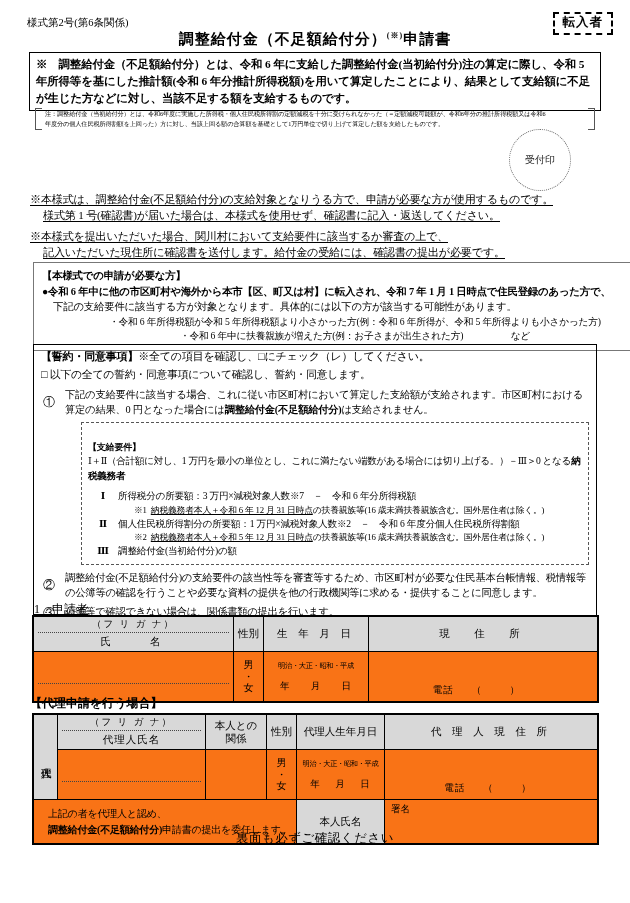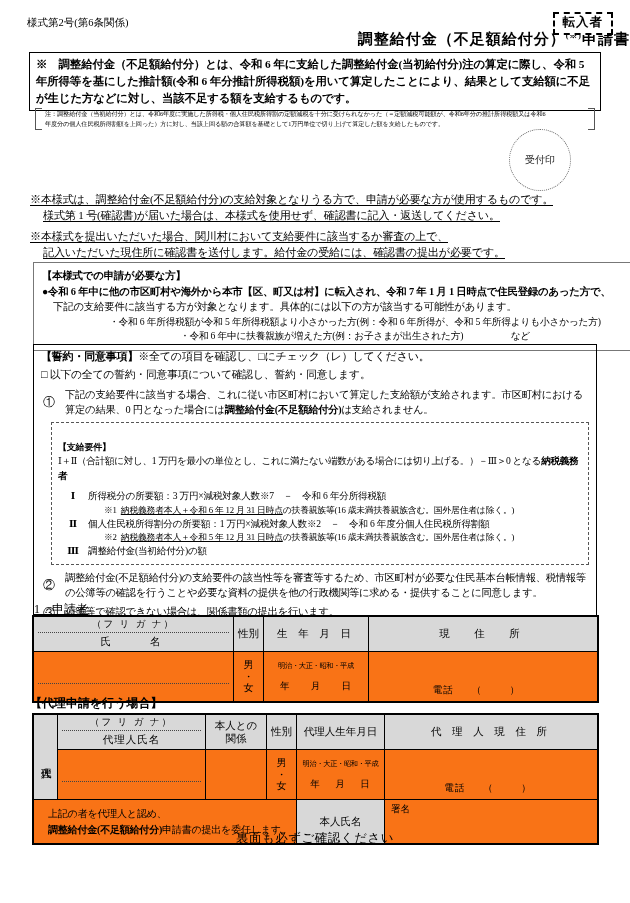--- a/index.html
+++ b/index.html
@@ -28,21 +28,21 @@
     left: 27px;
     top: 16px;
     font-size: 10.5px;
     letter-spacing: 0px;
   }
   .doc-title {
     position: absolute;
     left: 0;
     top: 30px;
     width: 630px;
-    text-align: right;
+    text-align: center;
     font-size: 15px;
     font-weight: bold;
     letter-spacing: 1px;
   }
   .doc-title .sup {
     font-size: 8px;
     vertical-align: super;
     font-weight: bold;
   }
   .badge-tennyusha {
@@ -206,21 +206,21 @@
     text-align: left;
     padding-left: 2px;
     display: flex;
     align-items: center;
   }
   .pledge-item .txt { flex: 1; }
   .pledge-item .txt b { font-weight: bold; }
 
   .req-box {
     border: 1px dashed #555;
-    margin: 4px 0 6px 10px;
+    margin: 4px 0 6px 40px;
     padding: 18px 6px 5px 6px;
     font-size: 9.6px;
     line-height: 1.5;
     letter-spacing: -0.2px;
   }
   .req-box .rt { font-weight: bold; font-size: 9px; }
   .req-box .lead { margin-bottom: 6px; letter-spacing: -0.3px; }
   .req-box .lead b { font-weight: bold; }
   .req-row { display: flex; }
   .req-row .rn {

